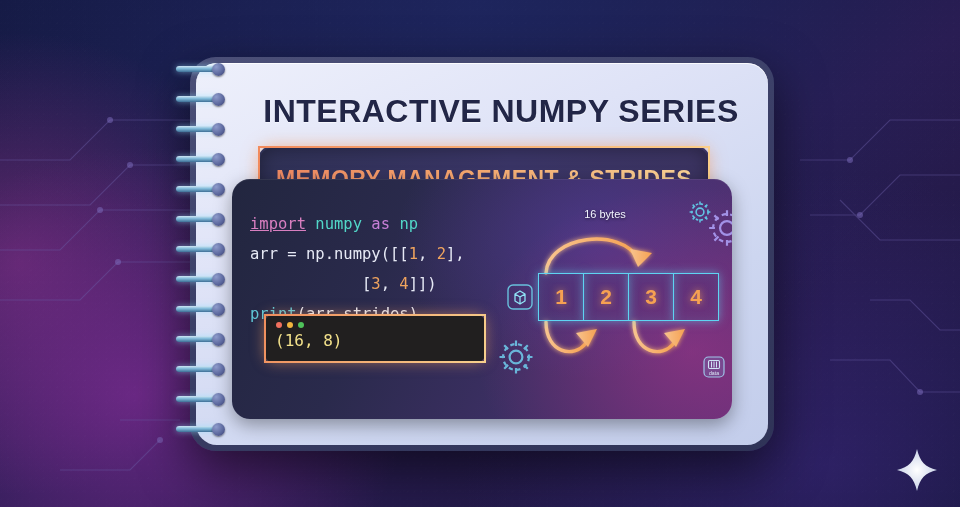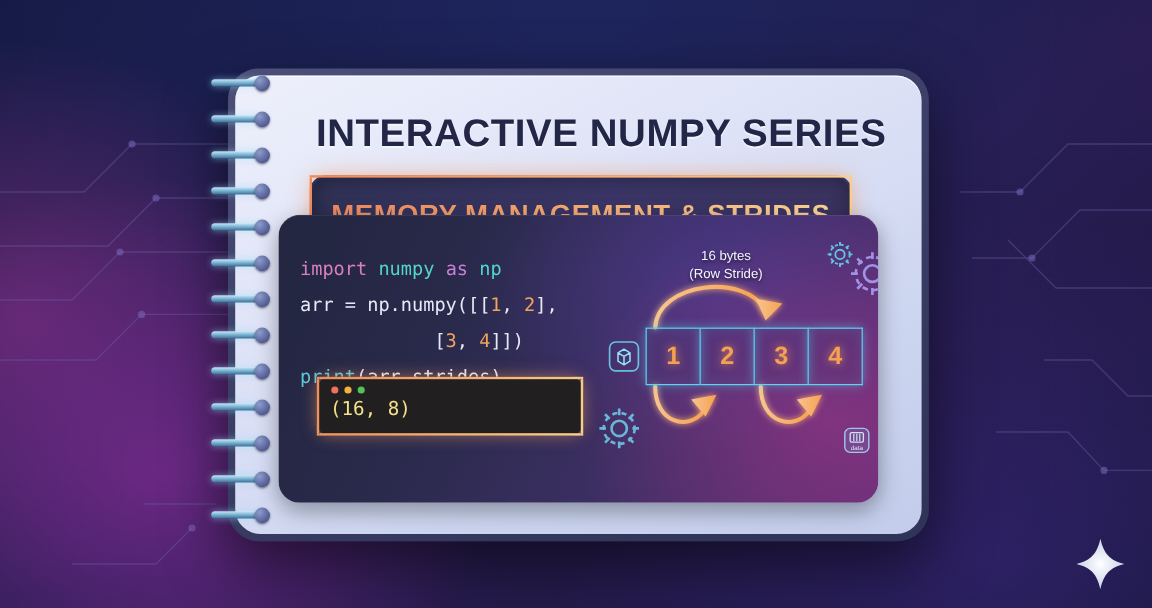--- a/index.html
+++ b/index.html
@@ -68,21 +68,21 @@
       radial-gradient(ellipse 300px 230px at 92% 72%, rgba(168,54,140,.55) 0%, rgba(168,54,140,0) 72%),
       radial-gradient(ellipse 280px 200px at 72% 25%, rgba(88,62,160,.55) 0%, rgba(88,62,160,0) 70%),
       linear-gradient(115deg,#22263f 0%,#2a2a4c 32%,#3c2f63 62%,#5b2f74 100%);
     box-shadow:inset 0 1px 0 rgba(255,255,255,.07), 0 6px 18px rgba(0,0,0,.35);
     overflow:hidden;}
 
   
   .code{position:absolute;left:18px;top:30px;width:250px;
     font-family:"DejaVu Sans Mono","Liberation Mono",monospace;
     font-size:15.5px;line-height:30px;white-space:pre;}
-  .c-kw{color:#d87fc0;}
+  .c-kw{color:#d87fc0;text-decoration:underline;}
   .c-mod{color:#52d6c8;}
   .c-as{color:#c87fd6;}
   .c-fn{color:#5fc8d8;}
   .c-txt{color:#e6e9f5;}
   .c-num{color:#f0a45e;}
 
   
   .term{position:absolute;left:32px;top:135px;width:218px;height:45px;border-radius:11px;
     background:#211f1f;border:2px solid;
     border-image:linear-gradient(120deg,#f08d5c,#f7d08d) 1;
@@ -230,21 +230,20 @@
           <div class="dot d2"></div>
           <div class="dot d3"></div>
         </div>
         <div class="term-txt">(16, 8)</div>
       </div>
 
       <div class="diagram">
 
         <div class="lbl lbl-top">
           <div>16 bytes</div>
-          <div>(Row Stride)</div>
         </div>
 
         <div class="lbl lbl-bot">
         </div>
 
         <svg class="arrows" viewBox="0 0 228 225">
           <defs>
             <linearGradient id="ag" x1="0" y1="0" x2="1" y2="0">
               <stop offset="0" stop-color="#f8c48e"></stop>
                 <stop offset="1" stop-color="#f6a152"></stop>

